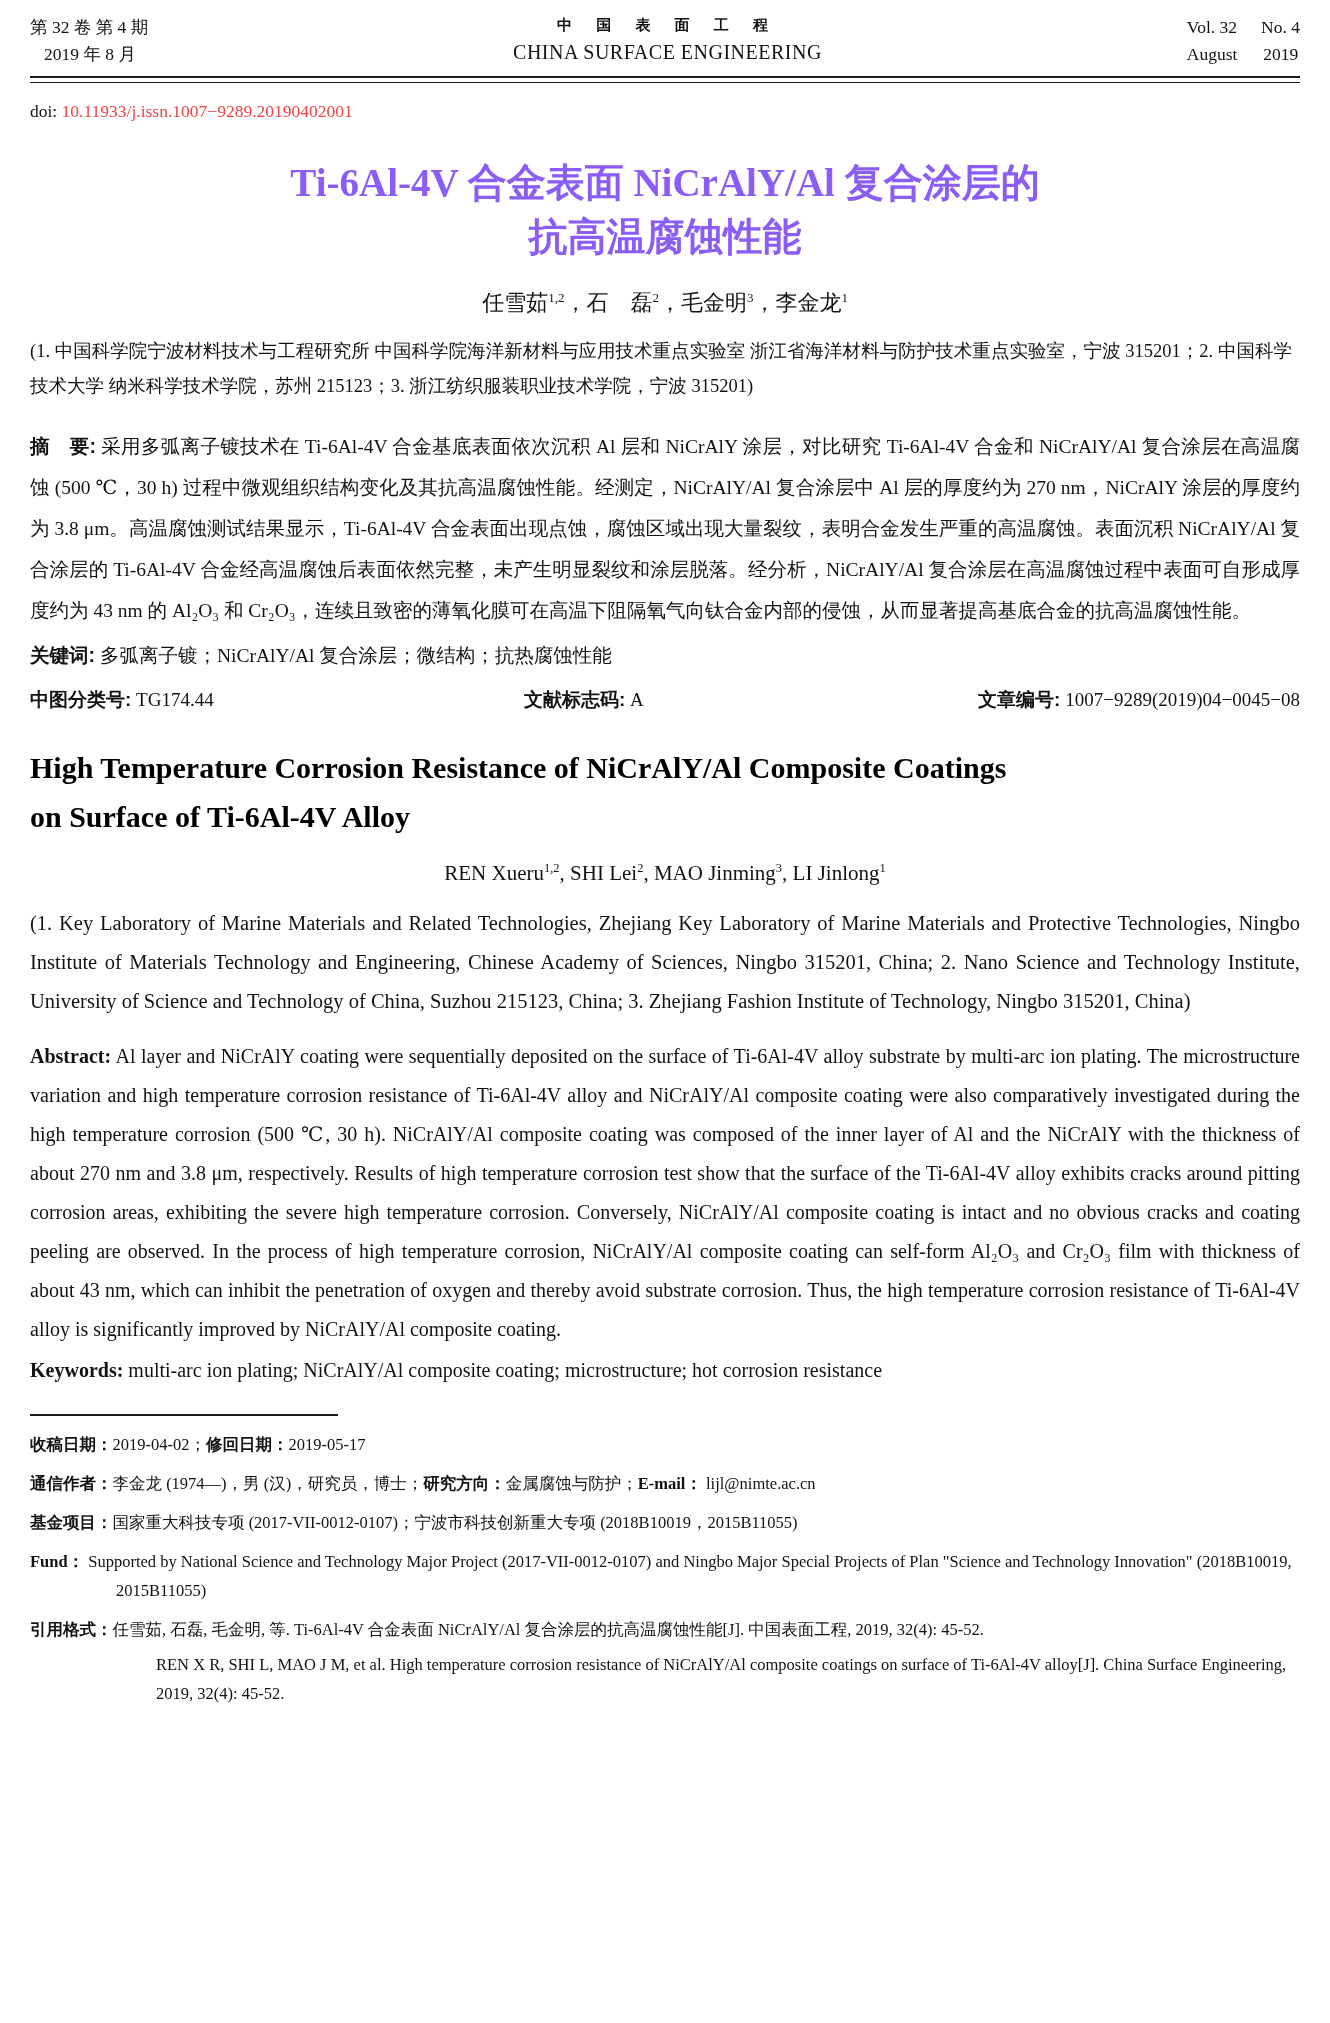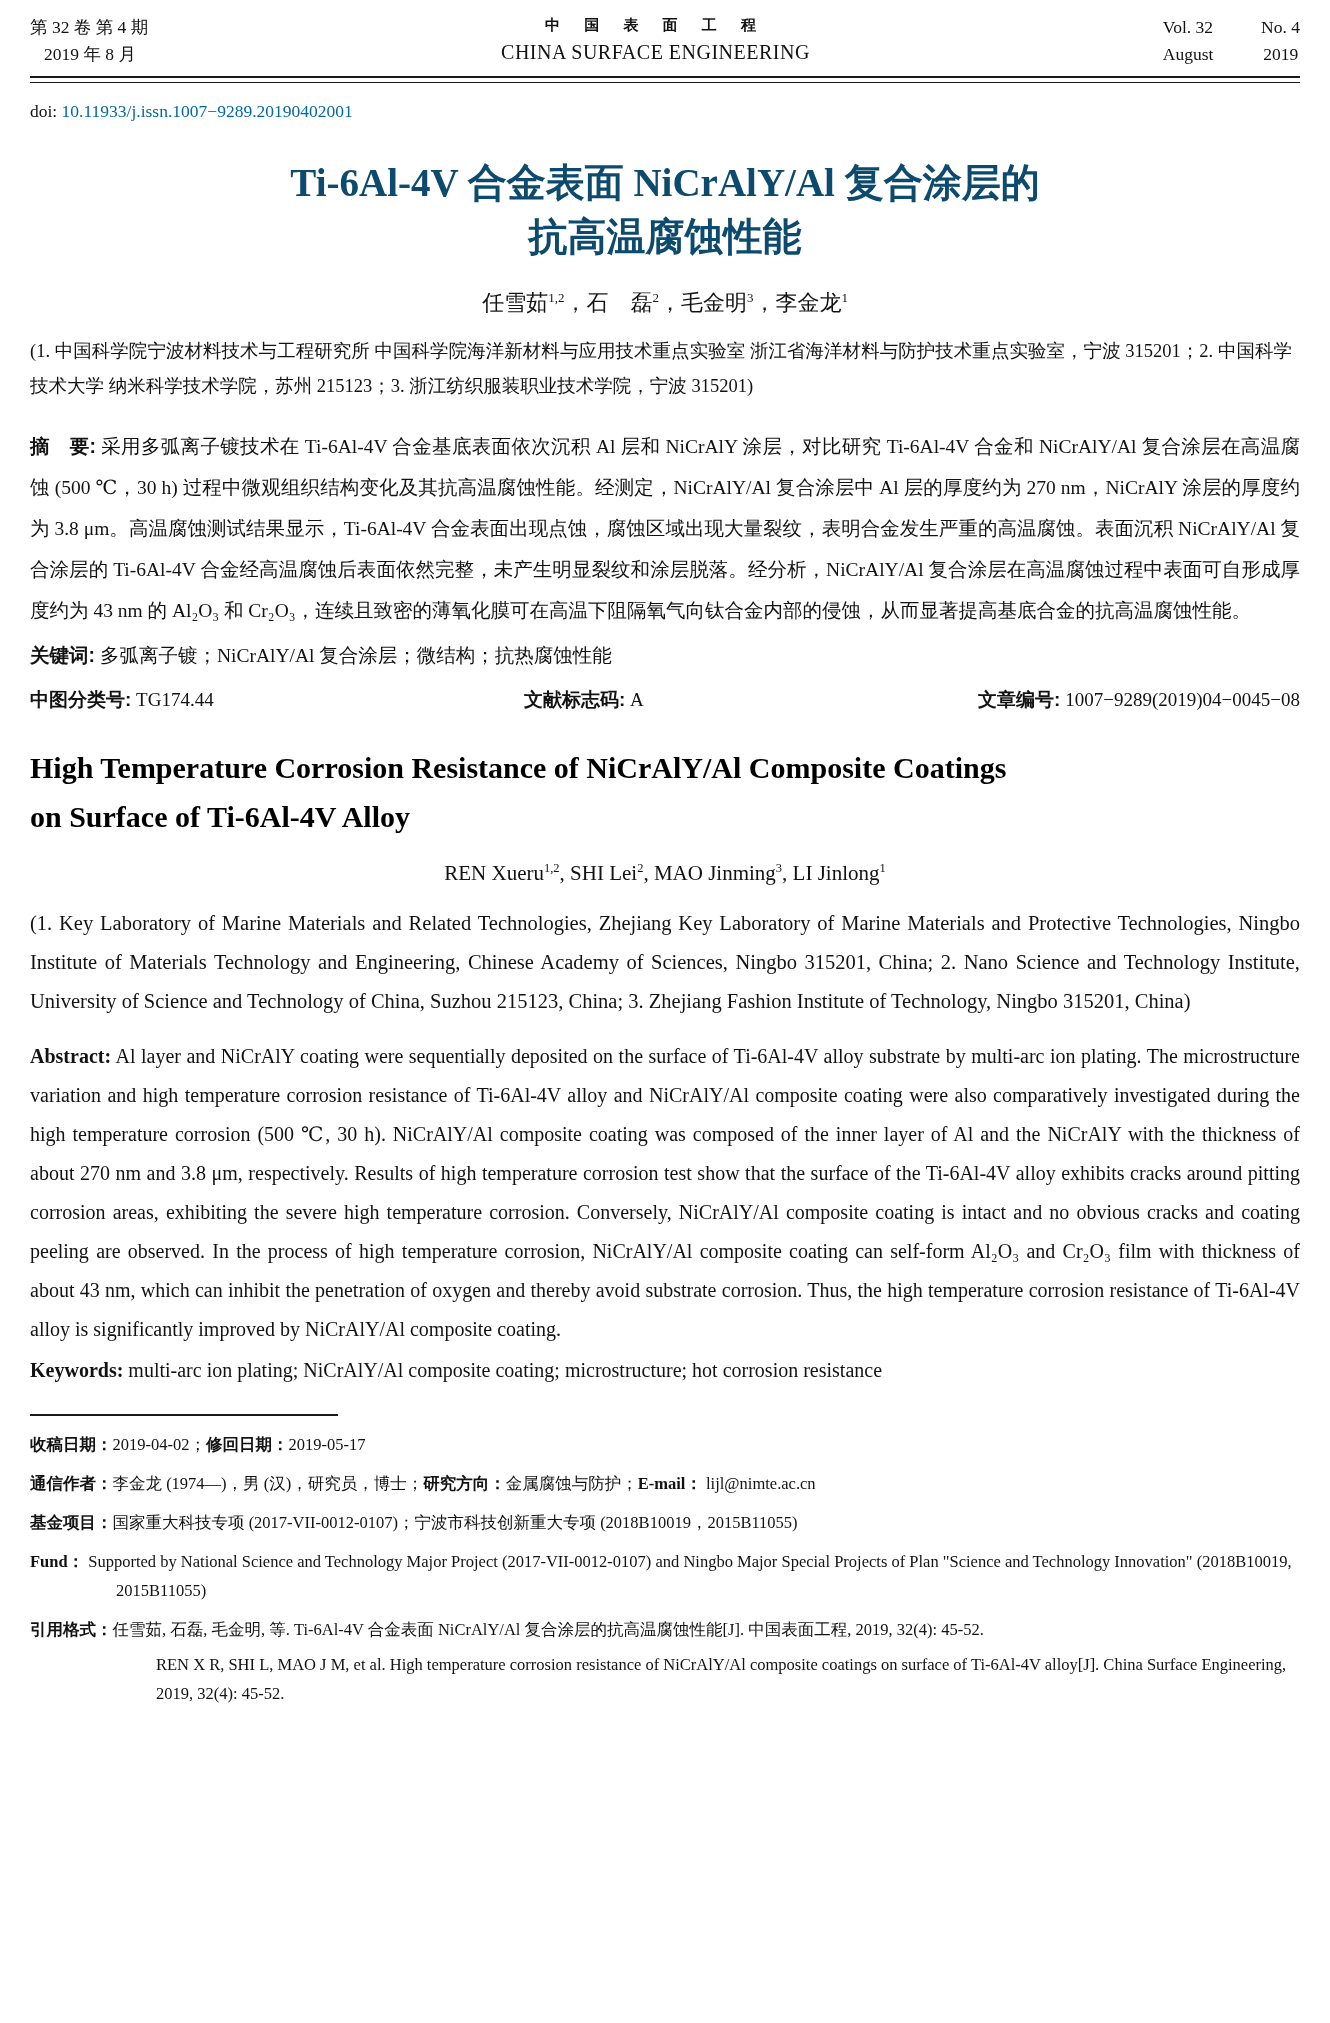--- a/index.html
+++ b/index.html
@@ -15,27 +15,27 @@
     font-family:"Liberation Serif","DejaVu Serif",serif;
   }
   
   .jheader{display:flex;justify-content:space-between;align-items:flex-start;}
   .jh-left{font-size:17.5px;line-height:27px;}
   .jh-left .l2{padding-left:14px;}
   .jh-center{text-align:center;padding-top:2px;}
   .jh-center .cn{font-size:15px;font-weight:bold;letter-spacing:10px;font-family:"Liberation Sans","DejaVu Sans",sans-serif;}
   .jh-center .en{font-size:20px;letter-spacing:.5px;margin-top:6px;}
   .jh-right{font-size:17.5px;line-height:27px;}
-  .jh-right .row{display:grid;grid-template-columns:auto auto;column-gap:48px;}
+  .jh-right .row{display:grid;grid-template-columns:auto auto;column-gap:24px;}
   .double-rule{margin-top:8px;border-top:2.5px solid #1a1a1a;height:4px;border-bottom:1.5px solid #1a1a1a;}
   
   .doi{margin-top:18px;font-size:17.5px;}
-  .doi-link{color:#0369a1;text-decoration:none;cursor:pointer;}
+  .doi-link{color:#ef4444;text-decoration:none;cursor:pointer;}
   
-  .cn-title{margin:34px 0 0 0;text-align:center;font-size:39px;line-height:54px;font-weight:bold;color:#0c4a6e;}
+  .cn-title{margin:34px 0 0 0;text-align:center;font-size:39px;line-height:54px;font-weight:bold;color:#8b5cf6;}
   .authors{margin-top:24px;text-align:center;font-size:22px;}
   .authors sup{font-size:13px;}
   .cn-affil{margin:16px 8px 0 0;font-size:18.5px;line-height:35px;text-align:justify;}
   .cn-abstract{margin:22px 0 0 0;font-size:19.5px;line-height:41px;text-align:justify;}
   .label-hei{font-family:"Liberation Sans","DejaVu Sans",sans-serif;font-weight:bold;}
   .cn-keywords{margin:5px 0 0 0;font-size:19.5px;line-height:38px;text-align:justify;}
   .clc-row{margin-top:12px;display:grid;grid-template-columns:478px 392px 1fr;font-size:19px;gap:16px;}
   .clc-row .cell3{justify-self:end;}
   
   .en-title{margin:30px 0 0 0;text-align:left;font-size:30px;line-height:49px;font-weight:bold;color:#000;}

